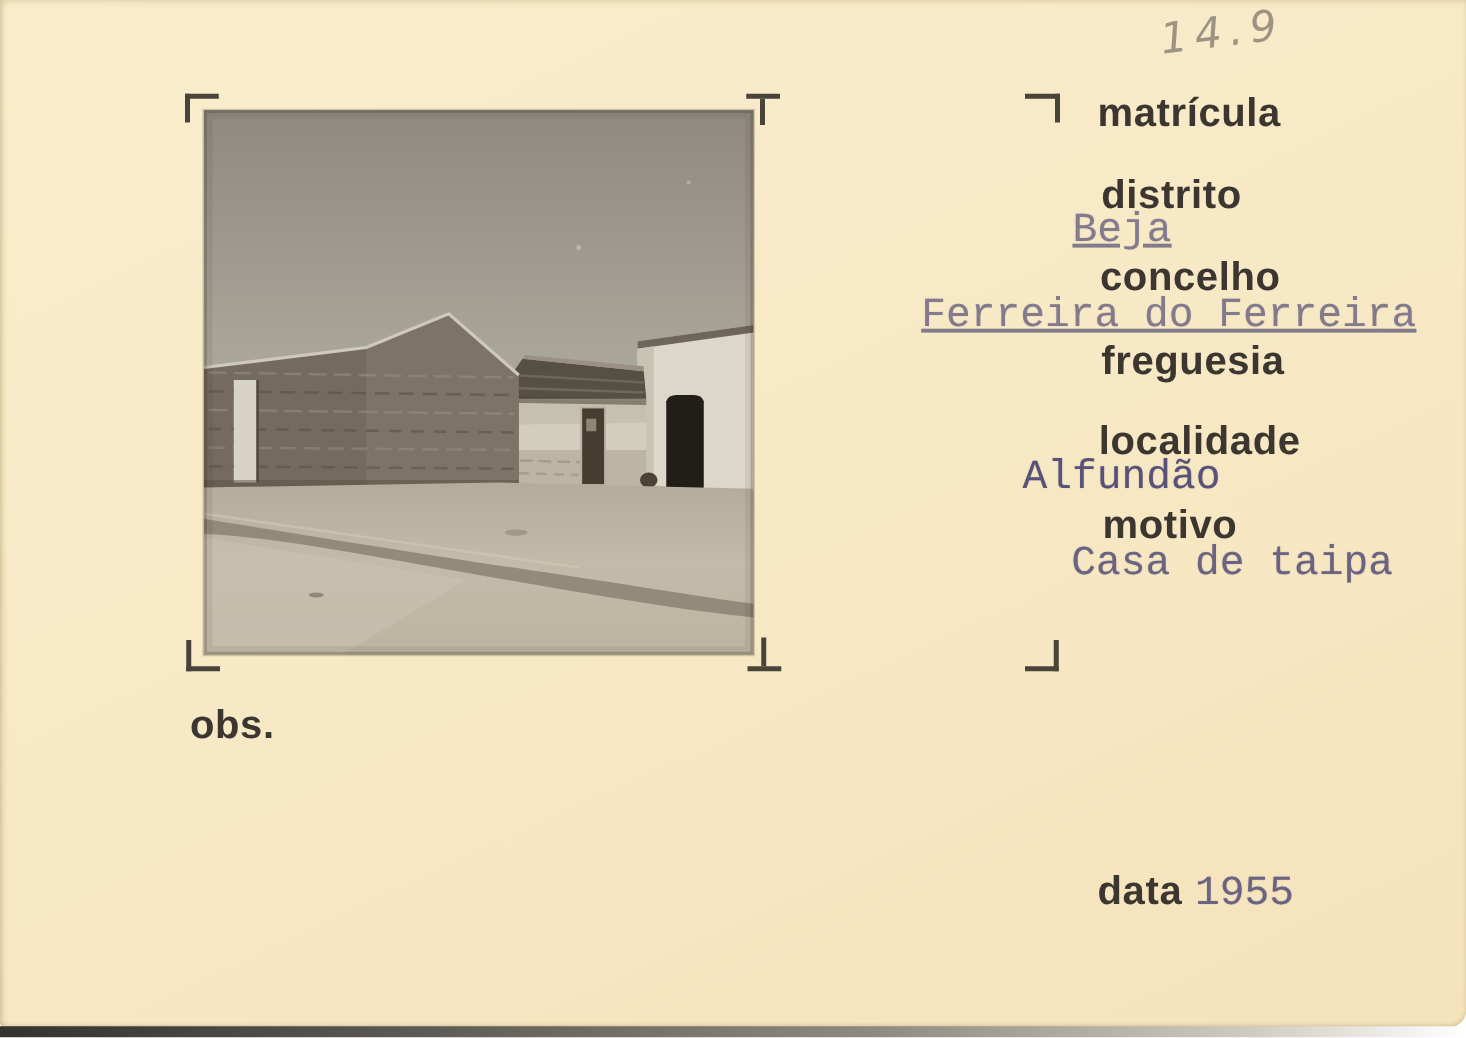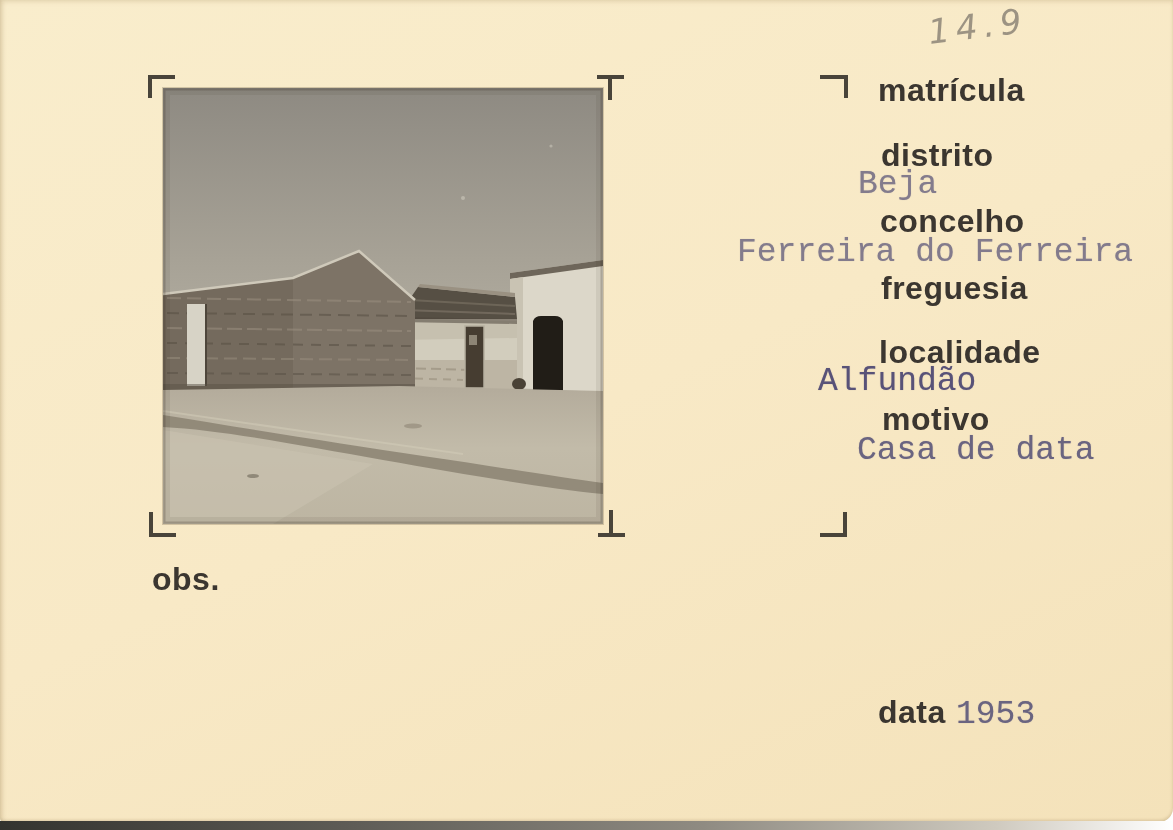--- a/index.html
+++ b/index.html
@@ -43,21 +43,21 @@
         border-top:4px solid var(--crop-mark);border-right:4px solid var(--crop-mark);}
   .m-obr{left:820px;top:512px;width:27px;height:25px;
         border-right:4px solid var(--crop-mark);border-bottom:4px solid var(--crop-mark);}
   
   .lbl{position:absolute;font-family:"Liberation Sans",sans-serif;font-weight:bold;
         font-size:32px;line-height:1;letter-spacing:.5px;color:var(--label-ink);}
   
   .tw{position:absolute;font-family:"Liberation Mono",monospace;font-size:33px;
         line-height:1;color:var(--typewriter-ink);white-space:nowrap;
         text-shadow:0 0 1px rgba(106,100,128,.45);}
-  .tw.light{opacity:.82;}
+  .tw.light{opacity:.82;text-decoration:underline;}
   .tw.dark{color:#585278;}
 </style>
 </head>
 <body>
 
 <div class="scan">
   <div class="card">
 
     <div class="handwritten">14.9</div>
 
@@ -154,23 +154,23 @@
 
     <div class="lbl" style="left:880px;top:205px">concelho</div>
     <div class="tw light" style="left:737px;top:236px">Ferreira do Ferreira</div>
 
     <div class="lbl" style="left:881px;top:272px">freguesia</div>
 
     <div class="lbl" style="left:879px;top:336px">localidade</div>
     <div class="tw dark" style="left:818px;top:365px">Alfundão</div>
 
     <div class="lbl" style="left:882px;top:403px">motivo</div>
-    <div class="tw" style="left:857px;top:434px">Casa de data</div>
+    <div class="tw" style="left:857px;top:434px">Casa de taipa</div>
 
     <div class="lbl" style="left:152px;top:563px">obs.</div>
 
 
     <div class="lbl" style="left:878px;top:696px">data</div>
-    <div class="tw" style="left:956px;top:698px">1953</div>
+    <div class="tw" style="left:956px;top:698px">1955</div>
 
   </div>
   <div class="scan-edge"></div>
 </div>
 
 </body></html>

